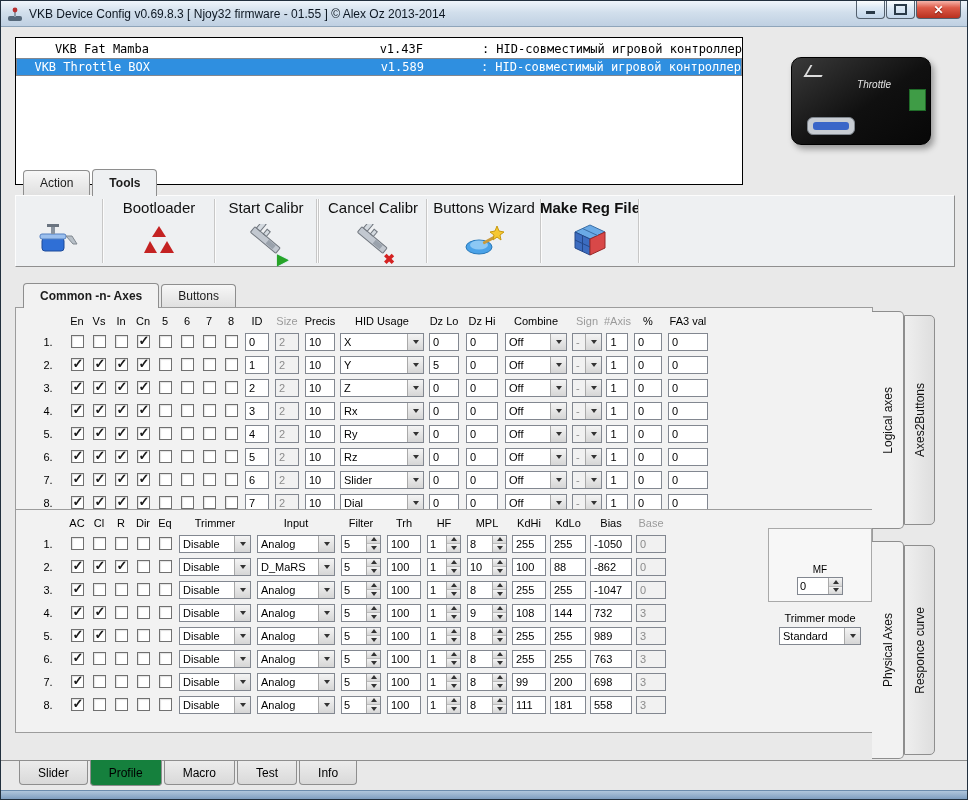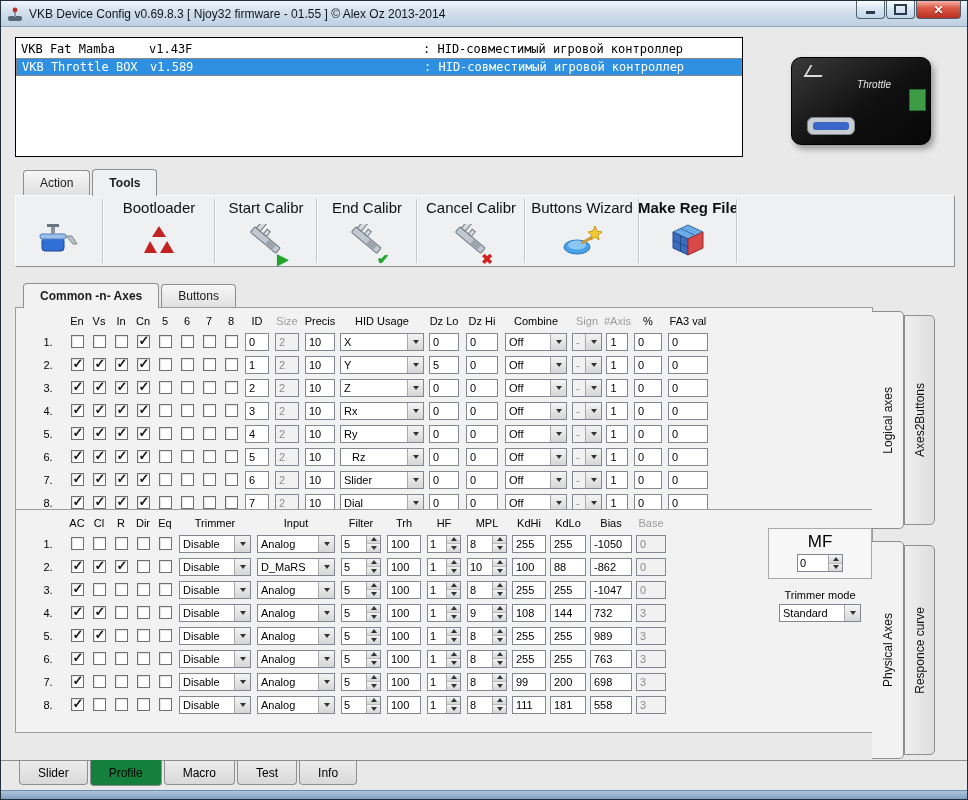--- a/index.html
+++ b/index.html
@@ -17,23 +17,23 @@
     display:flex;align-items:center;justify-content:center;color:#24313e;margin-left:1px;}
   .wbtn.close{width:45px;background:linear-gradient(#f6b4aa,#dd5a48 40%,#b8301f);color:#fff;}
   .minbar{width:9px;height:3px;background:#2a3a48;margin-top:6px;}
   .maxbox{width:9px;height:7px;border:2px solid #2a3a48;}
   .xglyph{font-size:12px;font-weight:bold;text-shadow:0 1px 1px #7a1208;}
   
   .content{position:absolute;top:26px;left:0;right:0;height:764px;}
   .bottomstrip{position:absolute;left:0;right:0;bottom:0;height:8px;
     background:linear-gradient(#b0c6dc,#7f9ec0);border-top:1px solid #6c8cad;}
   
-  .devlist{position:absolute;left:14px;top:10px;width:728px;height:120px;background:#fff;
+  .devlist{position:absolute;left:14px;top:10px;width:728px;height:148px;background:#fff;
     border:1px solid #000;font-family:"DejaVu Sans Mono",monospace;font-size:12px;
-    box-sizing:border-box;padding-top:2px;}
+    box-sizing:border-box;padding-top:2px;text-align:right;}
   .devrow{height:18px;display:flex;align-items:center;padding-left:5px;color:#000;white-space:pre;}
   .devrow.sel{background:#2f8fe0;color:#fff;}
   .dev-model{width:128px;overflow:hidden;}
   .dev-ver{width:274px;overflow:hidden;}
   .dev-desc{flex:1;overflow:hidden;}
   
   .devimg{position:absolute;left:790px;top:30px;width:140px;height:88px;}
   .devimg .body{position:absolute;left:0;top:0;right:0;bottom:0;border-radius:10px;border:1px solid #000;
     background:linear-gradient(145deg,#3a3a3a,#101010 55%,#070707);box-shadow:3px 4px 6px rgba(0,0,0,.35);}
   .devimg .lbl{position:absolute;right:40px;top:22px;color:#e4e4e4;font-size:10px;font-style:italic;}
@@ -113,21 +113,21 @@
   .spn{box-sizing:border-box;height:18px;border:1px solid #828790;background:#fff;margin:0 auto;display:flex;}
   .spn .v{flex:1;font-size:11px;display:flex;align-items:center;padding:0 2px;color:#000;overflow:hidden;}
   .spn .btns{width:13px;display:flex;flex-direction:column;border-left:1px solid #a9a9a9;}
   .spn .b{flex:1;display:flex;align-items:center;justify-content:center;background:linear-gradient(#f4f4f4,#d6d6d6);}
   .spn .b:first-child{border-bottom:1px solid #bcbcbc;}
   .tri-down{display:inline-block;width:0;height:0;border-left:3px solid transparent;border-right:3px solid transparent;border-top:4px solid #333;}
   .tri-up{display:inline-block;width:0;height:0;border-left:3px solid transparent;border-right:3px solid transparent;border-bottom:4px solid #333;}
   
   .mfwrap{position:absolute;left:752px;top:18px;width:104px;text-align:center;}
   .mfbox{box-sizing:border-box;border:1px solid #a9a9a9;background:#f7f7f7;padding:3px 0 6px;}
-  .mftitle{font-size:17px;color:#000;}
+  .mftitle{font-size:10px;color:#000;margin-top:32px;}
   .trimtitle{font-size:11px;color:#000;margin-top:10px;}
 </style>
 </head>
 <body>
 
 <div class="window">
   <div class="titlebar">
     <span class="appicon">
       <svg width="16" height="16">
           <rect x="1" y="10" width="14" height="5" rx="2" fill="#56687a"></rect>
@@ -205,34 +205,20 @@
                   <rect x="2" y="13" width="33" height="7" rx="1" fill="#c2c8d0" stroke="#70767e"></rect>
                   <path d="M4 13 v-9 h5 v9 z" fill="#d4dae0" stroke="#70767e"></path>
                   <path d="M13 13 v-6 h4 v6 z" fill="#d4dae0" stroke="#70767e"></path>
                   <rect x="21" y="14" width="9" height="5" fill="#9aa2ac"></rect>
                 </g>
               </svg>
               <span class="badge green">▶</span>
             </span>
           </div>
           <div class="vsep"></div>
-          <div class="tbtn" style="width: 98px;">
-            <span class="tlabel">End Calibr</span>
-            <span class="ticon">
-              <svg width="38" height="32" viewBox="0 0 38 32">
-                <g transform="rotate(40 19 16)">
-                  <rect x="2" y="13" width="33" height="7" rx="1" fill="#c2c8d0" stroke="#70767e"></rect>
-                  <path d="M4 13 v-9 h5 v9 z" fill="#d4dae0" stroke="#70767e"></path>
-                  <path d="M13 13 v-6 h4 v6 z" fill="#d4dae0" stroke="#70767e"></path>
-                  <rect x="21" y="14" width="9" height="5" fill="#9aa2ac"></rect>
-                </g>
-              </svg>
-              <span class="badge green">✔</span>
-            </span>
-          </div>
           <div class="vsep"></div>
           <div class="tbtn" style="width: 106px;">
             <span class="tlabel">Cancel Calibr</span>
             <span class="ticon">
               <svg width="38" height="32" viewBox="0 0 38 32">
                 <g transform="rotate(40 19 16)">
                   <rect x="2" y="13" width="33" height="7" rx="1" fill="#c2c8d0" stroke="#70767e"></rect>
                   <path d="M4 13 v-9 h5 v9 z" fill="#d4dae0" stroke="#70767e"></path>
                   <path d="M13 13 v-6 h4 v6 z" fill="#d4dae0" stroke="#70767e"></path>
                   <rect x="21" y="14" width="9" height="5" fill="#9aa2ac"></rect>
@@ -707,21 +693,21 @@
               <td>
                 <div class="tin" style="width: 24px;">5</div>
               </td>
               <td>
                 <div class="tin dim" style="width: 24px;">2</div>
               </td>
               <td>
                 <div class="tin" style="width: 30px;">10</div>
               </td>
               <td>
-                <div class="sel" style="width: 84px; padding-left: 8px;">
+                <div class="sel" style="width: 84px;">
                   <span class="tx">Rz</span>
                   <span class="ar">
                     <i class="tri-down"></i>
                   </span>
                 </div>
               </td>
               <td>
                 <div class="tin" style="width: 30px;">0</div>
               </td>
               <td>

